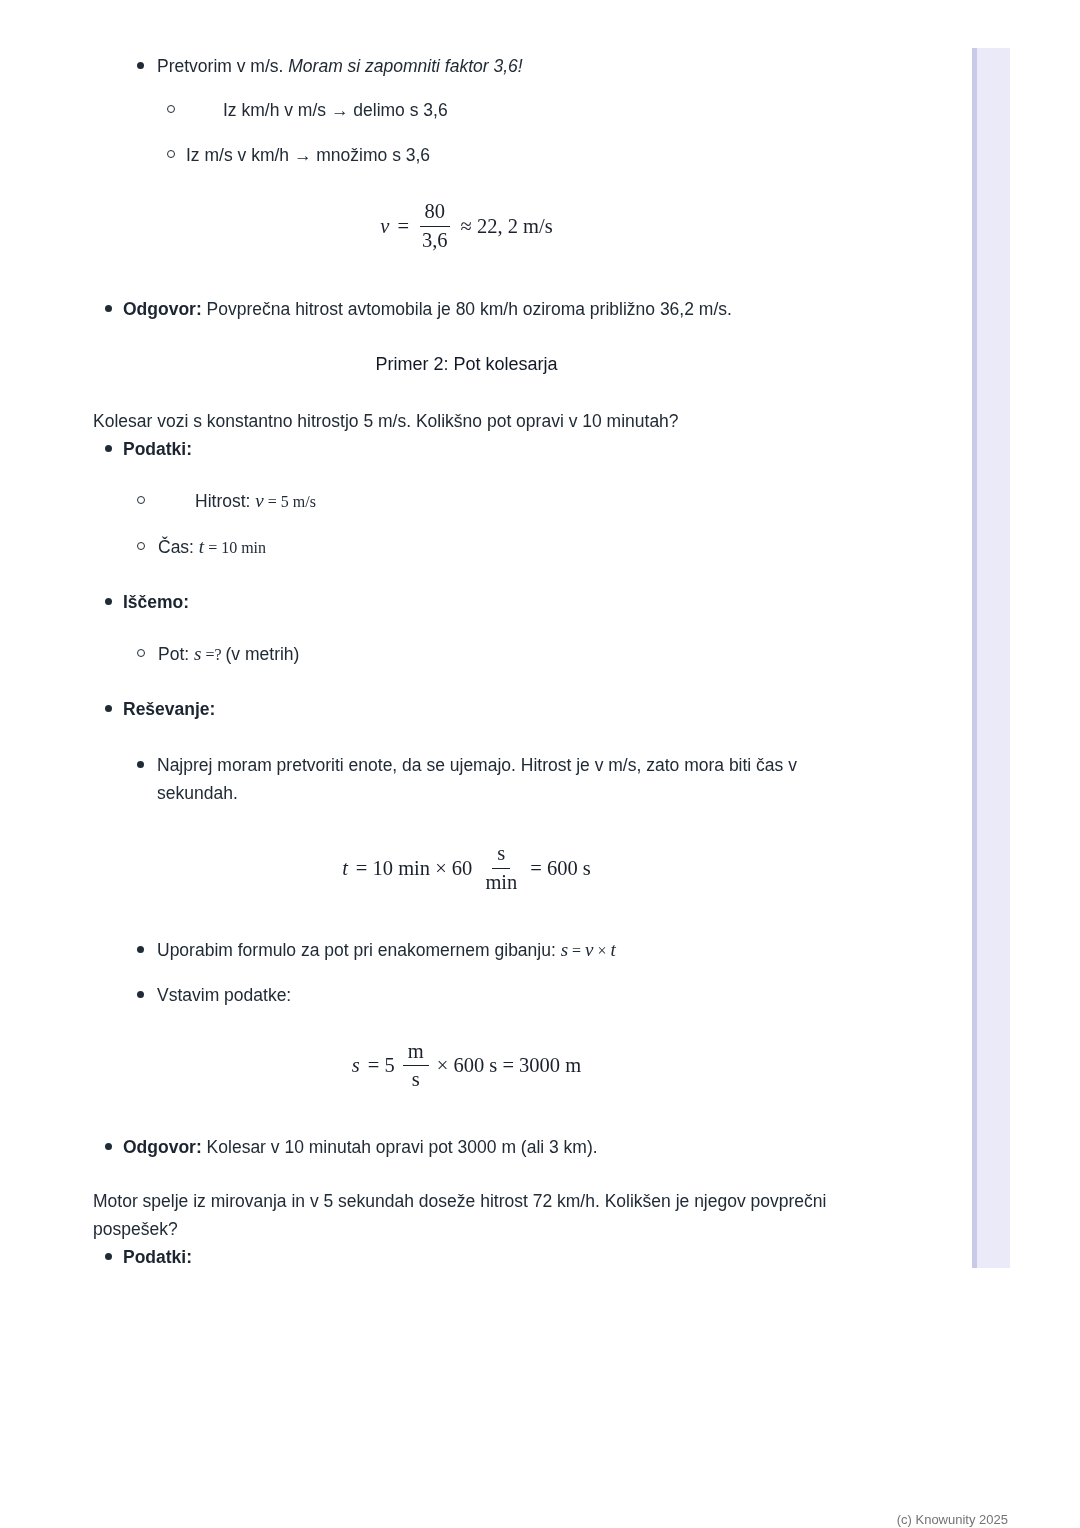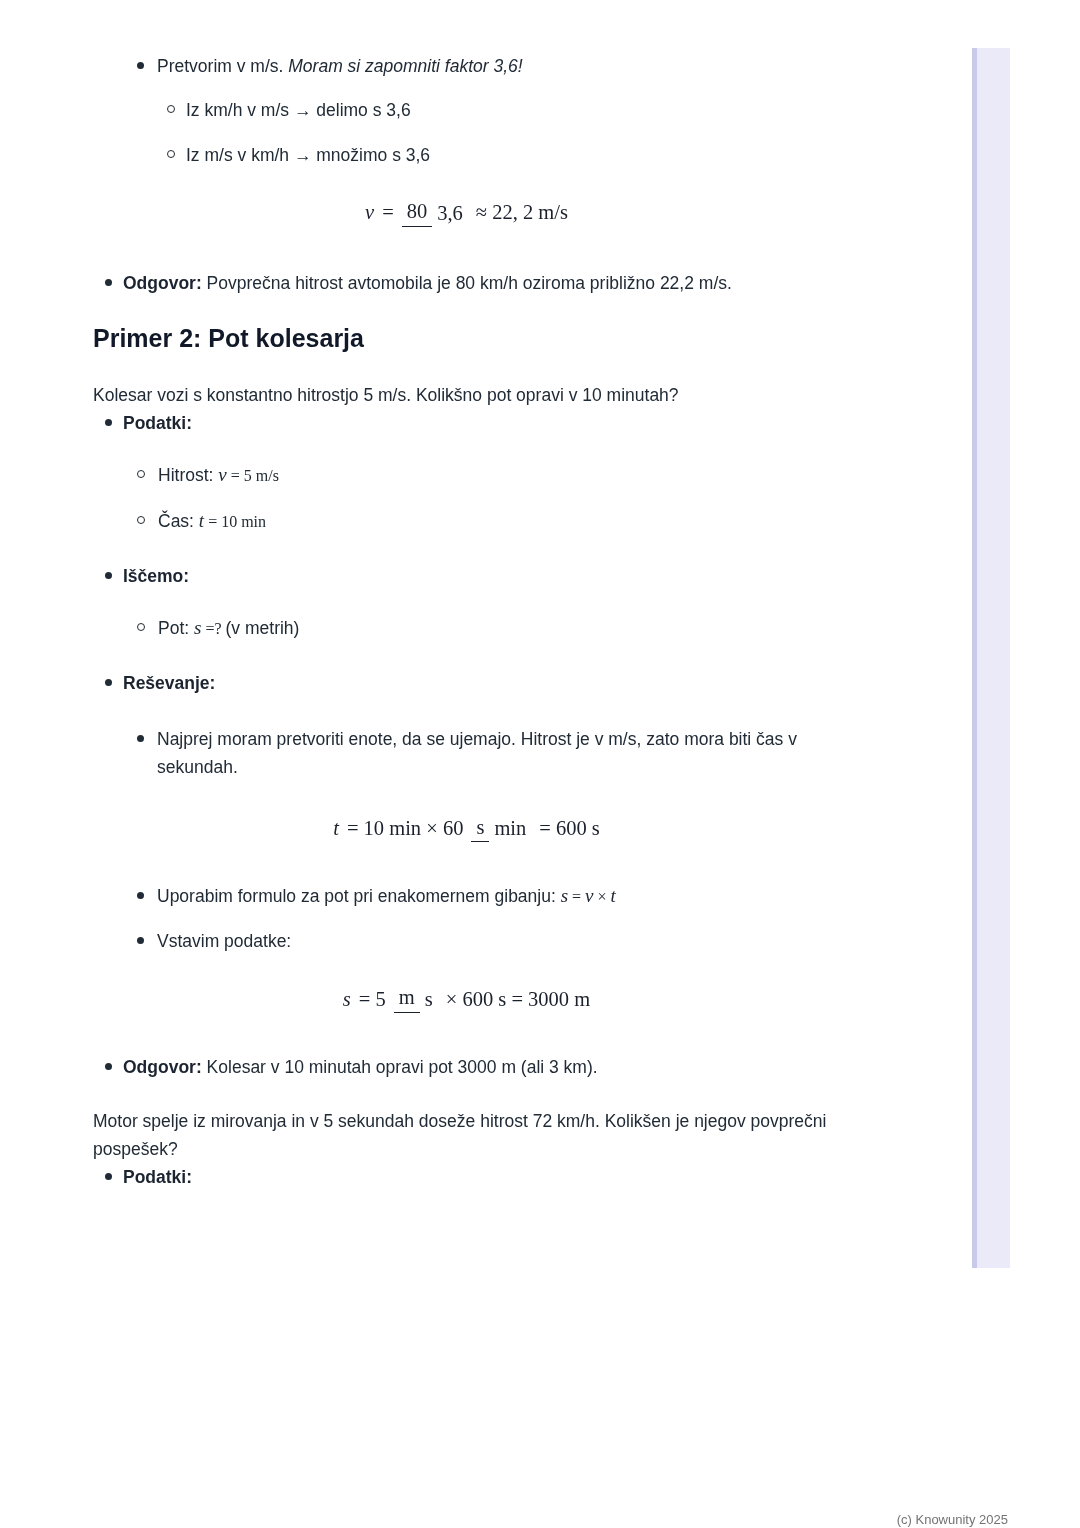--- a/index.html
+++ b/index.html
@@ -35,55 +35,56 @@
   .l2 { margin-left: 44px; }
   .l2 > .marker { margin-right: 13px; }
   .l3 { margin-left: 74px; }
   .l3 > .marker { margin-right: 11px; }
   .itext { flex: 1 1 auto; }
 
   strong { font-weight: 700; color: #1b2430; }
   em { font-style: italic; }
 
   h2 {
-    font-size: 25px;
-    font-weight: 700;
+    font-size: 18px;
+    font-weight: 400;
     color: #111827;
     margin: 0 0 28px 0;
     line-height: 30px;
+    text-align: center;
   }
   p.para { margin: 0; }
 
   
   .math { font-family: "Liberation Serif", "DejaVu Serif", serif; font-size: 16px; }
   .mi { font-family: "Liberation Serif", "DejaVu Serif", serif; font-size: 19px; font-style: italic; }
 
   
   .formula {
     display: flex;
     justify-content: center;
     align-items: center;
     gap: 8px;
     font-family: "Liberation Serif", "DejaVu Serif", serif;
     font-size: 20.5px;
     color: #1a202c;
     line-height: 1.3;
   }
   .formula .mvar { font-style: italic; }
-  .frac { display: inline-flex; flex-direction: row; align-items: center; line-height: 1.25; justify-content: center; }
+  .frac { display: inline-flex; flex-direction: column; align-items: center; line-height: 1.25; justify-content: center; }
   .frac .num { padding: 0 5px 1px 5px; border-bottom: 1.4px solid #1a202c; }
   .frac .den { padding: 1px 5px 0 5px; }
 
   .f1 { margin: 30px 0 42px 0; }
   .f2 { margin: 34px 0 40px 0; }
   .f3 { margin: 30px 0 40px 0; }
 
   
   .sp16 { margin-bottom: 16px; }
-  .sp17 { margin-bottom: 17px; }
+  .sp17 { margin-bottom: 17px; gap: 37px; }
   .sp24 { margin-bottom: 24px; }
   .sp26 { margin-bottom: 26px; }
   .sp28 { margin-bottom: 28px; }
   .sp30 { margin-bottom: 30px; }
   .sp48 { margin-bottom: 48px; }
 
   .watermark {
     position: absolute;
     top: 1512px;
     right: 72px;
@@ -124,21 +125,21 @@
       <span class="frac">
         <span class="num">80</span>
         <span class="den">3,6</span>
       </span>
       <span>≈ 22, 2 m/s</span>
     </div>
 
     <div class="item l1 sp26">
       <span class="marker disc"></span>
       <div class="itext">
-        <strong>Odgovor:</strong><span> Povprečna hitrost avtomobila je 80 km/h oziroma približno 22,2 m/s.</span>
+        <strong>Odgovor:</strong><span> Povprečna hitrost avtomobila je 80 km/h oziroma približno 36,2 m/s.</span>
       </div>
     </div>
 
     <h2>Primer 2: Pot kolesarja</h2>
 
     <p class="para sp30">Kolesar vozi s konstantno hitrostjo 5 m/s. Kolikšno pot opravi v 10 minutah?</p>
 
     <div class="item l1 sp24">
       <span class="marker disc"></span>
       <div class="itext"><strong>Podatki:</strong></div>

